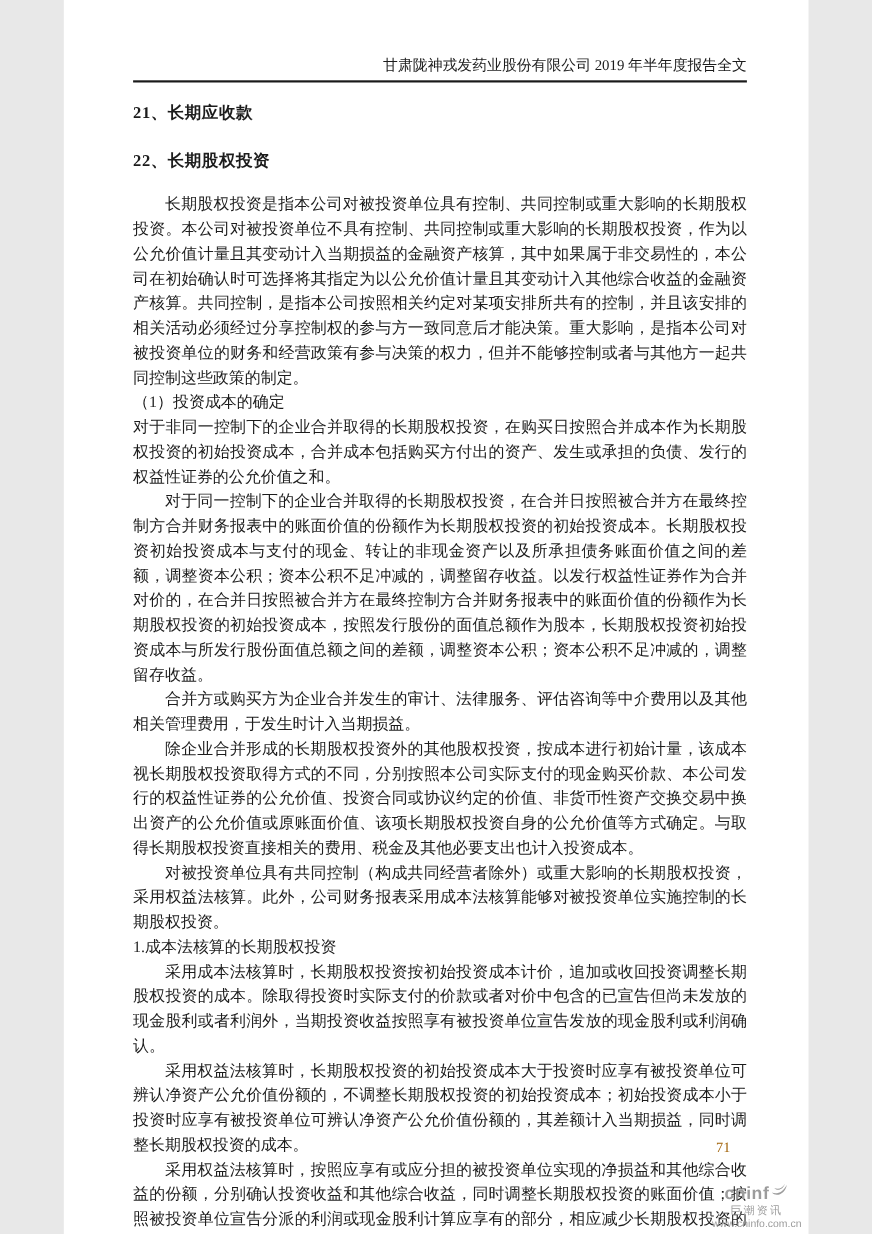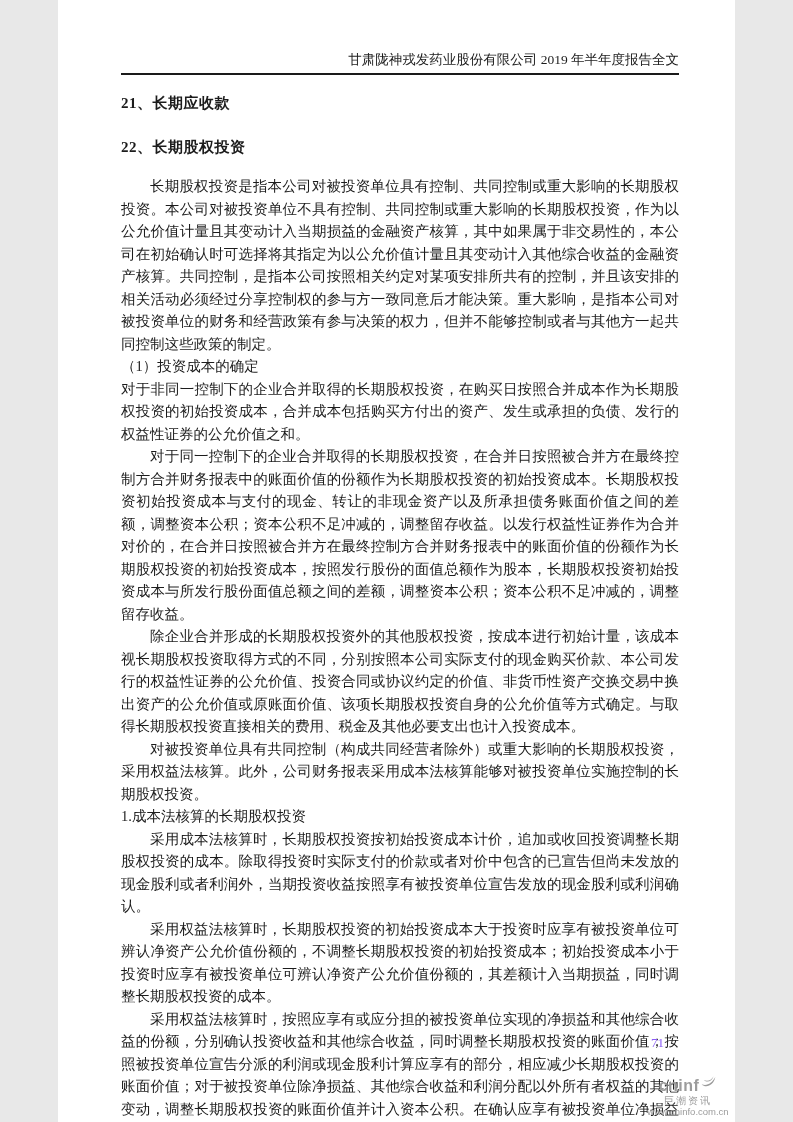--- a/index.html
+++ b/index.html
@@ -37,21 +37,21 @@
     font-size:14.5px;
     line-height:22.5px;
     text-align:justify;
     text-justify:inter-ideograph;
   }
   .para.indent { text-indent:2em; }
   .page-number {
     position:absolute;
     top:1035px; right:71px;
     font-size:13px;
-    color:#8b5cf6;
+    color:#a16207;
   }
   .cninfo-logo {
     position:absolute;
     top:1076px; right:3px;
     width:88px;
     text-align:center;
     color:#9c9c9c;
     line-height:1.15;
     user-select:none;
   }
@@ -93,20 +93,21 @@
   <div class="content">
     <div>
         <div class="section-heading">21、长期应收款</div>
         <div class="section-heading">22、长期股权投资</div>
       </div>
     <div class="paragraphs">
         <p class="para indent">长期股权投资是指本公司对被投资单位具有控制、共同控制或重大影响的长期股权投资。本公司对被投资单位不具有控制、共同控制或重大影响的长期股权投资，作为以公允价值计量且其变动计入当期损益的金融资产核算，其中如果属于非交易性的，本公司在初始确认时可选择将其指定为以公允价值计量且其变动计入其他综合收益的金融资产核算。共同控制，是指本公司按照相关约定对某项安排所共有的控制，并且该安排的相关活动必须经过分享控制权的参与方一致同意后才能决策。重大影响，是指本公司对被投资单位的财务和经营政策有参与决策的权力，但并不能够控制或者与其他方一起共同控制这些政策的制定。</p>
         <p class="para">（1）投资成本的确定</p>
         <p class="para">对于非同一控制下的企业合并取得的长期股权投资，在购买日按照合并成本作为长期股权投资的初始投资成本，合并成本包括购买方付出的资产、发生或承担的负债、发行的权益性证券的公允价值之和。</p>
         <p class="para indent">对于同一控制下的企业合并取得的长期股权投资，在合并日按照被合并方在最终控制方合并财务报表中的账面价值的份额作为长期股权投资的初始投资成本。长期股权投资初始投资成本与支付的现金、转让的非现金资产以及所承担债务账面价值之间的差额，调整资本公积；资本公积不足冲减的，调整留存收益。以发行权益性证券作为合并对价的，在合并日按照被合并方在最终控制方合并财务报表中的账面价值的份额作为长期股权投资的初始投资成本，按照发行股份的面值总额作为股本，长期股权投资初始投资成本与所发行股份面值总额之间的差额，调整资本公积；资本公积不足冲减的，调整留存收益。</p>
+        <p class="para indent">合并方或购买方为企业合并发生的审计、法律服务、评估咨询等中介费用以及其他相关管理费用，于发生时计入当期损益。</p>
         <p class="para indent">除企业合并形成的长期股权投资外的其他股权投资，按成本进行初始计量，该成本视长期股权投资取得方式的不同，分别按照本公司实际支付的现金购买价款、本公司发行的权益性证券的公允价值、投资合同或协议约定的价值、非货币性资产交换交易中换出资产的公允价值或原账面价值、该项长期股权投资自身的公允价值等方式确定。与取得长期股权投资直接相关的费用、税金及其他必要支出也计入投资成本。</p>
         <p class="para indent">对被投资单位具有共同控制（构成共同经营者除外）或重大影响的长期股权投资，采用权益法核算。此外，公司财务报表采用成本法核算能够对被投资单位实施控制的长期股权投资。</p>
         <p class="para">1.成本法核算的长期股权投资</p>
         <p class="para indent">采用成本法核算时，长期股权投资按初始投资成本计价，追加或收回投资调整长期股权投资的成本。除取得投资时实际支付的价款或者对价中包含的已宣告但尚未发放的现金股利或者利润外，当期投资收益按照享有被投资单位宣告发放的现金股利或利润确认。</p>
         <p class="para indent">采用权益法核算时，长期股权投资的初始投资成本大于投资时应享有被投资单位可辨认净资产公允价值份额的，不调整长期股权投资的初始投资成本；初始投资成本小于投资时应享有被投资单位可辨认净资产公允价值份额的，其差额计入当期损益，同时调整长期股权投资的成本。</p>
         <p class="para indent">采用权益法核算时，按照应享有或应分担的被投资单位实现的净损益和其他综合收益的份额，分别确认投资收益和其他综合收益，同时调整长期股权投资的账面价值；按照被投资单位宣告分派的利润或现金股利计算应享有的部分，相应减少长期股权投资的账面价值；对于被投资单位除净损益、其他综合收益和利润分配以外所有者权益的其他变动，调整长期股权投资的账面价值并计入资本公积。在确认应享有被投资单位净损益的份额时，以取得投资时被投资单位各项可辨认资产等的公允价值为基础，对被投资单位的</p>
       </div>
   </div>
 
   <div class="page-number">71</div>

